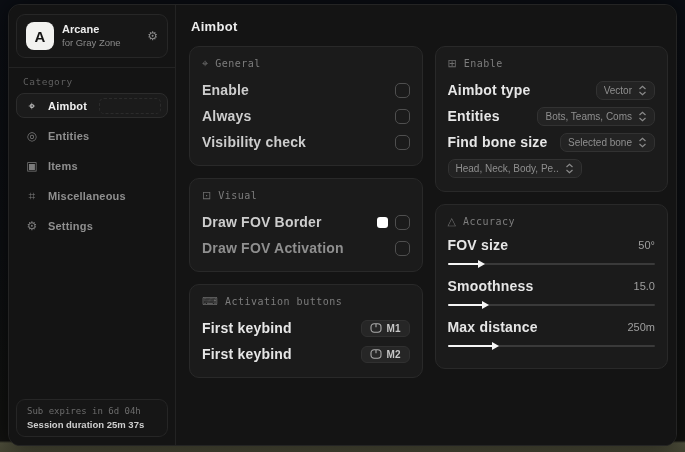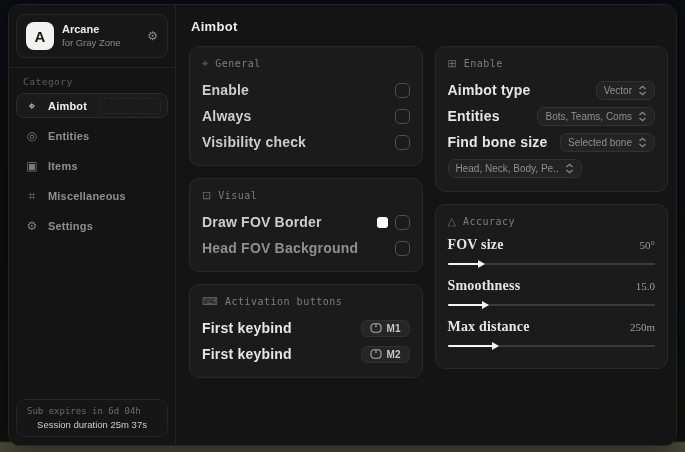--- a/index.html
+++ b/index.html
@@ -42,21 +42,21 @@
   .nav-label { font-size:11px; font-weight:bold; letter-spacing:.2px; }
   .ghost {
     position:absolute; right:6px; top:4px; width:62px; height:16px; border-radius:5px;
     border:1px dashed rgba(255,255,255,.14); opacity:.5; filter:blur(.4px);
   }
   .spacer { flex:1; }
   .side-footer {
     margin:0 7px 8px 7px; padding:6px 10px; border:1px solid #262626; border-radius:9px; background:#161616;
   }
   .sf-line1 { font-family:"DejaVu Sans Mono", monospace; color:#6c6c6c; font-size:9px; margin-bottom:3px; }
-  .sf-line2 { color:#cfcfcf; font-size:9.5px; font-weight:normal;text-align:center; }
+  .sf-line2 { color:#cfcfcf; font-size:9.5px; font-weight:bold; }
   
   .main { flex:1; background:#141414; padding:12px 8px 0 13px; overflow:hidden; }
   .page-title { color:#ededed; font-size:13px; font-weight:bold; letter-spacing:.3px; margin:2px 0 12px 2px; }
   .cols { display:flex; gap:12px; }
   .col { flex:1; display:flex; flex-direction:column; gap:12px; min-width:0; }
   .card { background:#1b1b1b; border:1px solid #292929; border-radius:10px; padding:10px 12px; }
   .card-head { display:flex; align-items:center; gap:7px; margin-bottom:7px; }
   .card-head .ch-icon { color:#6d6d6d; font-size:11px; }
   .card-head .ch-title { font-family:"DejaVu Sans Mono", monospace; color:#7d7d7d; font-size:10px; letter-spacing:.5px; }
   .row { display:flex; align-items:center; justify-content:space-between; min-height:26px; }
@@ -73,21 +73,21 @@
   }
   .pill-text { color:#8f8f8f; font-size:10px; white-space:nowrap; overflow:hidden; }
   .pill svg { flex:0 0 auto; }
   
   .keypill {
     display:flex; align-items:center; gap:5px; background:#262626; border:1px solid #303030;
     border-radius:6px; padding:2px 8px; height:17px; cursor:pointer;
   }
   .keypill-text { color:#c6c6c6; font-size:10px; font-weight:bold; }
   
-  .sgroup { margin-bottom:6px;font-family:Liberation Serif, serif; }
+  .sgroup { margin-bottom:6px; }
   .svalue { color:#9f9f9f; font-size:11px; }
   .slider { position:relative; height:12px; margin-top:3px; cursor:pointer; }
   .track { position:absolute; left:0; right:0; top:5px; height:2px; background:#3a3a3a; border-radius:2px; }
   .fill { position:absolute; left:0; top:5px; height:2px; background:#f5f5f5; border-radius:2px; }
   .fill::after {
     content:""; position:absolute; right:-6px; top:-3px;
     border-left:7px solid #f5f5f5; border-top:4px solid transparent; border-bottom:4px solid transparent;
   }
 </style>
 </head>
@@ -170,21 +170,21 @@
             <span class="ch-title">Visual</span>
           </div>
           <div class="row">
             <span class="row-label">Draw FOV Border</span>
             <span class="row-right">
               <span class="swatch" style="background:#ffffff"></span>
               <span class="checkbox"></span>
             </span>
           </div>
           <div class="row">
-            <span class="row-label dim">Head FOV Background</span>
+            <span class="row-label dim">Draw FOV Activation</span>
             <span class="checkbox"></span>
           </div>
         </div>
 
         <div class="card">
           <div class="card-head">
             <span class="ch-icon">⌨</span>
             <span class="ch-title">Activation buttons</span>
           </div>
           <div class="row">

